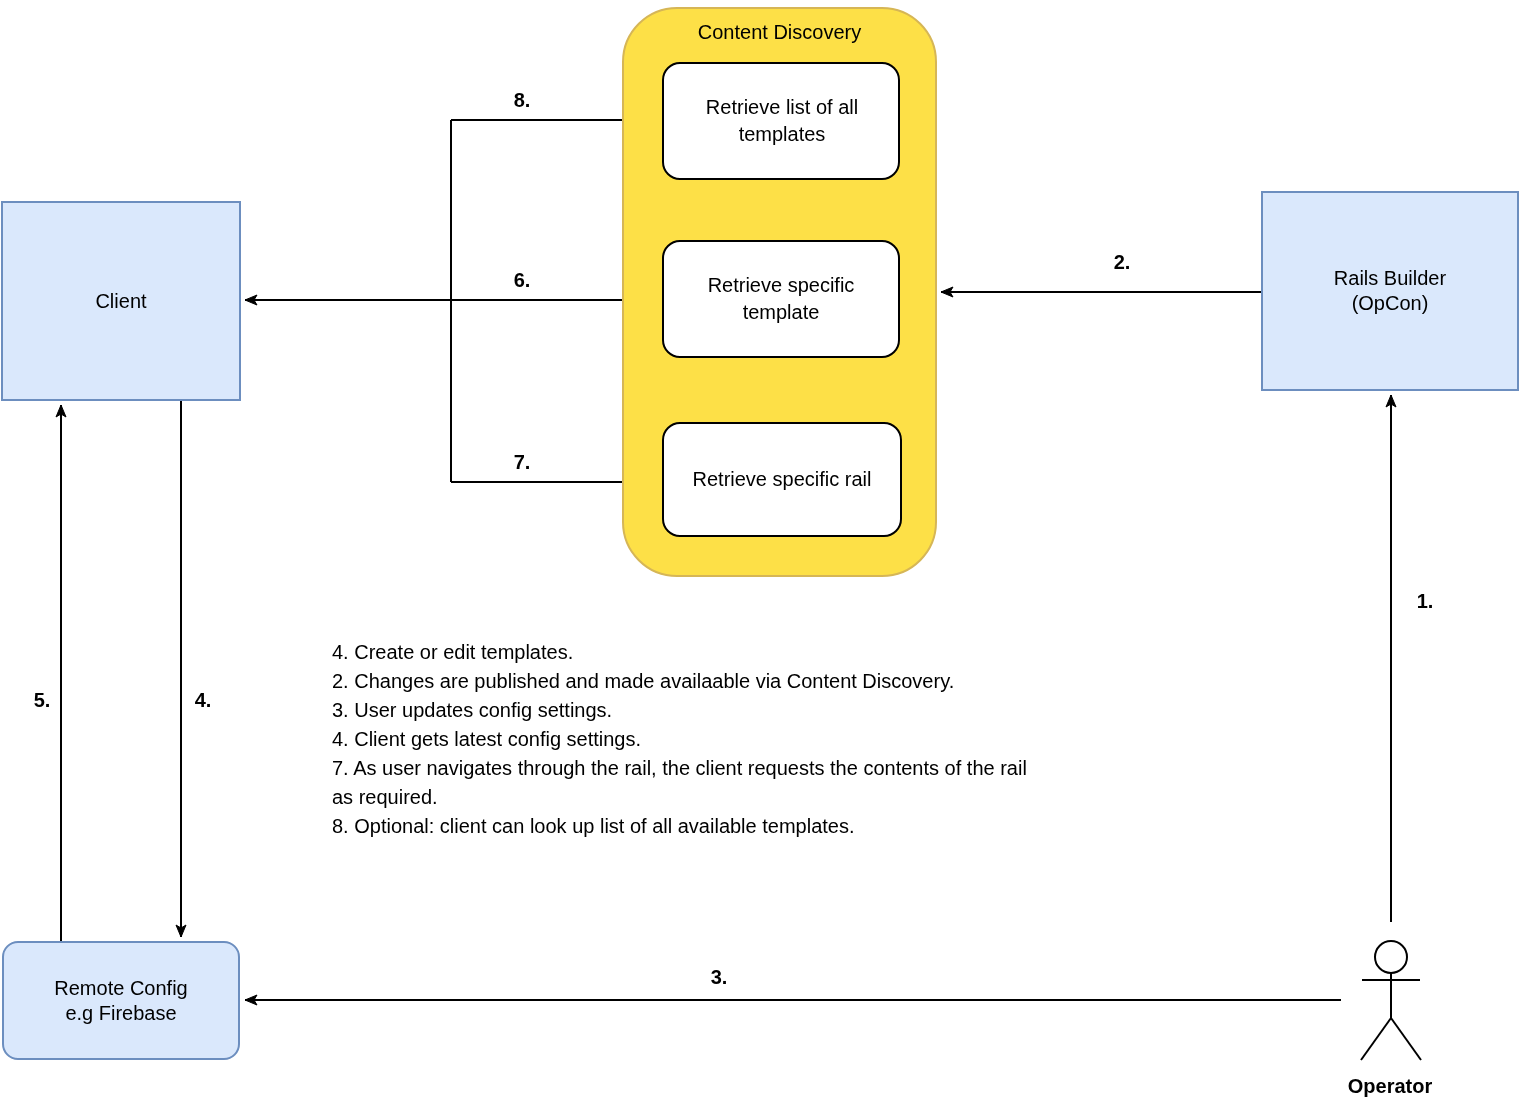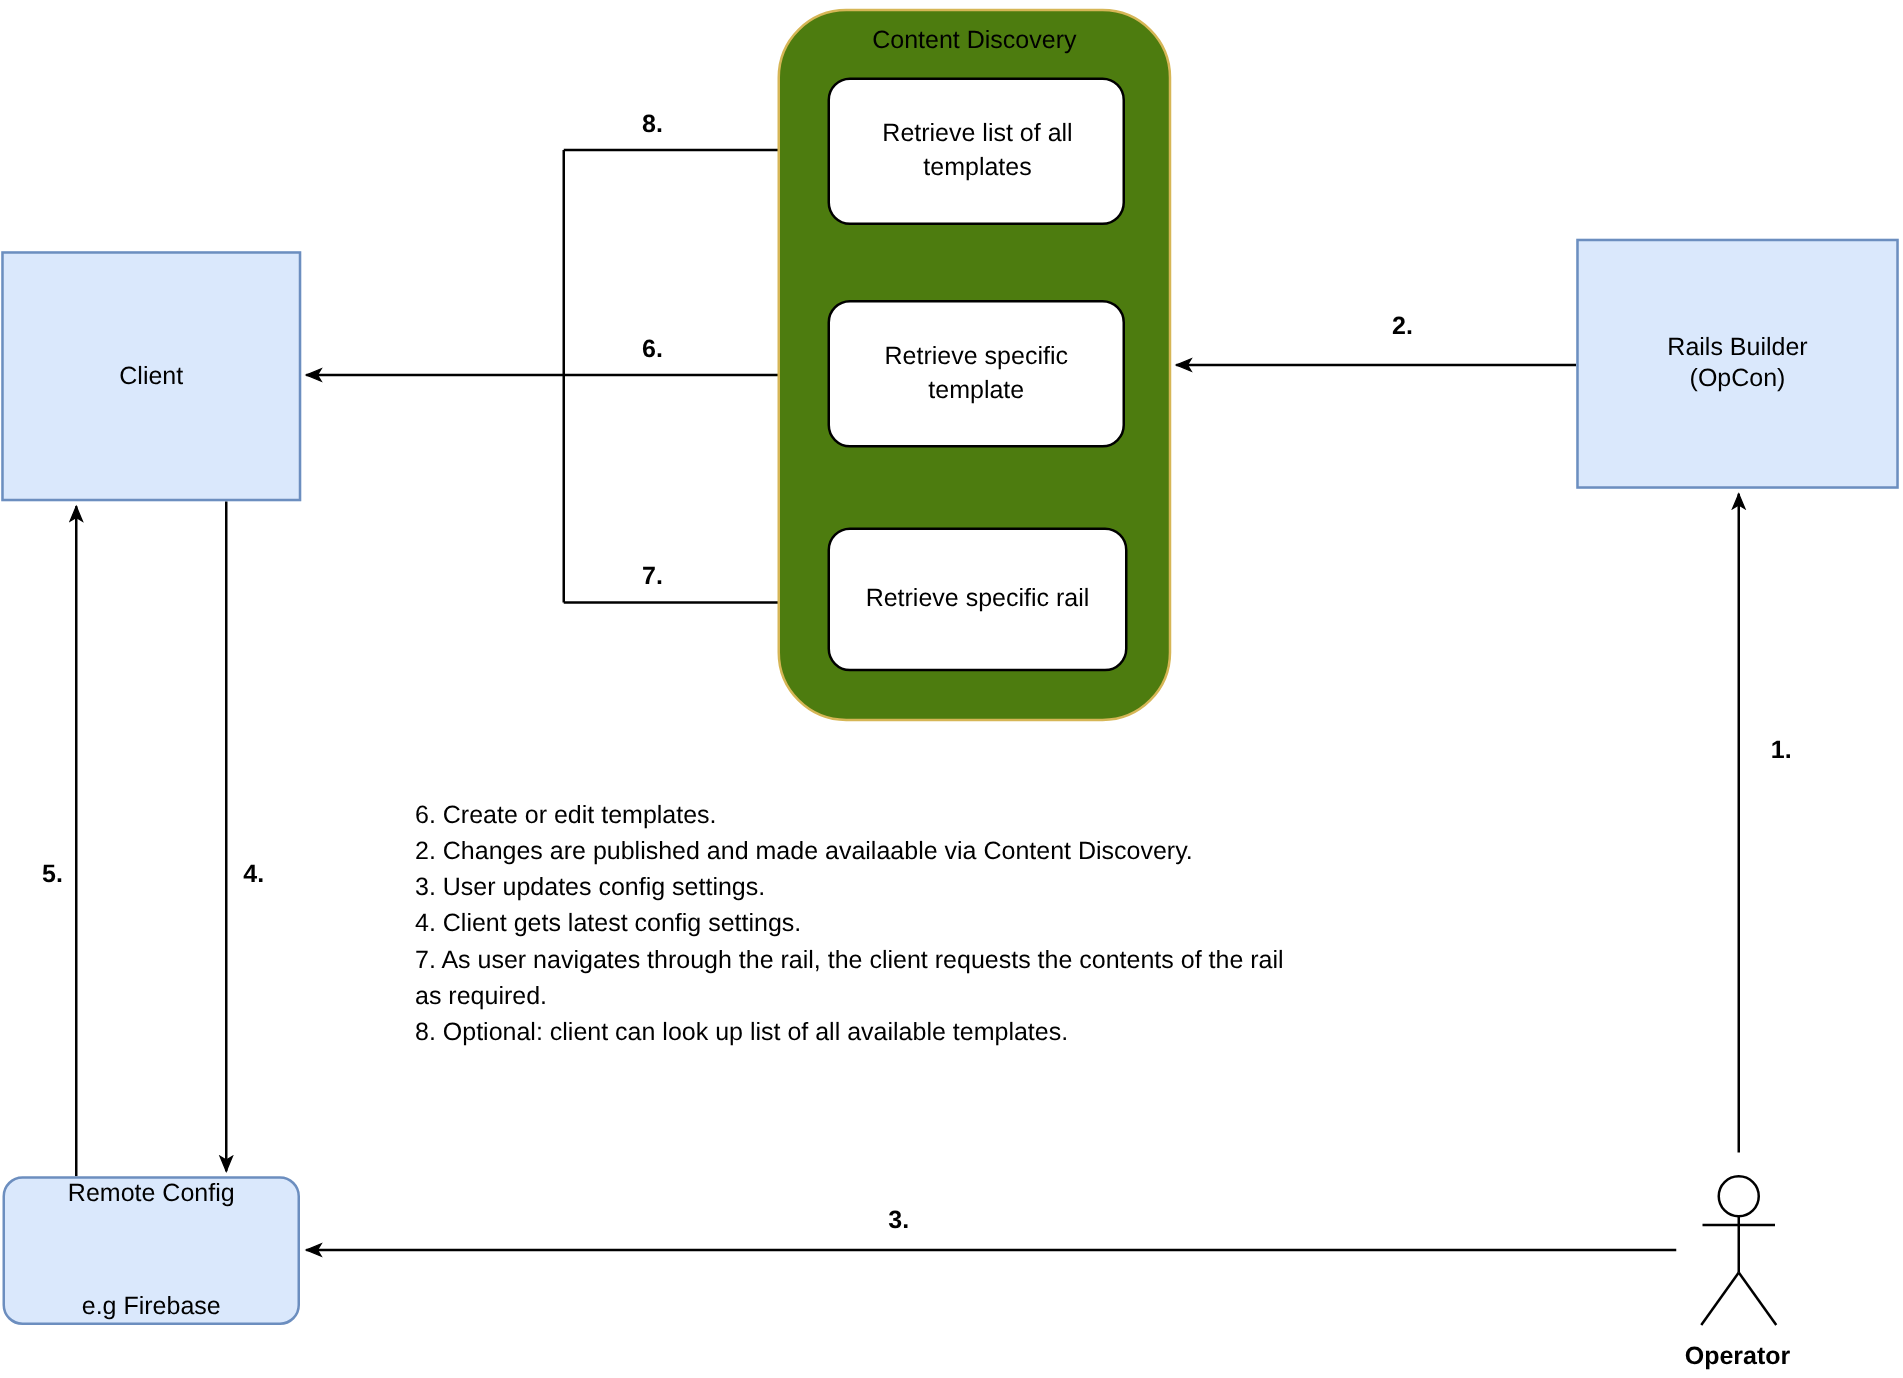--- a/index.html
+++ b/index.html
@@ -11,21 +11,21 @@
   svg.wires { position:absolute; left:0; top:0; width:1522px; height:1102px; pointer-events:none; }
 
   .node {
     position:absolute; display:flex; flex-direction:column; align-items:center;
     justify-content:center; text-align:center; font-size:20px; line-height:25px;
   }
   .blue  { background:#dae8fc; border:2px solid #6c8ebf; }
   .round { border-radius:16px; }
 
   .group {
-    position:absolute; background:#4d7c0f; border:2px solid #d6b656; border-radius:55px;
+    position:absolute; background:#fde047; border:2px solid #d6b656; border-radius:55px;
   }
   .group-title {
     position:absolute; top:12px; left:0; width:100%; text-align:center;
     font-size:20px;
   }
   .subnode {
     position:absolute; background:#ffffff; border:2px solid #000000; border-radius:18px;
     display:flex; align-items:center; justify-content:center; text-align:center;
     font-size:20px; line-height:27px; padding:0 24px;
   }
@@ -88,21 +88,21 @@
 
   <div class="node blue" style="left:1261px; top:191px; width:258px; height:200px;">
     <span>Rails Builder</span>
     <span>(OpCon)</span>
   </div>
 
   <div class="node blue" style="left:1px; top:201px; width:240px; height:200px;">
     <span>Client</span>
   </div>
 
-  <div class="node blue round" style="left:2px; top:941px; width:238px; height:119px;justify-content:space-between;">
+  <div class="node blue round" style="left:2px; top:941px; width:238px; height:119px;">
     <span>Remote Config</span>
     <span>e.g Firebase</span>
   </div>
 
   <div class="group" style="left:622px; top:7px; width:315px; height:570px;">
     <div class="group-title">Content Discovery</div>
     <div class="subnode" id="cd-box-1">
       <span>Retrieve list of all templates</span>
     </div>
     <div class="subnode" id="cd-box-2">
@@ -116,21 +116,21 @@
   <div class="arrow-label" style="left:522px;  top:100px;">8.</div>
   <div class="arrow-label" style="left:522px;  top:280px;">6.</div>
   <div class="arrow-label" style="left:522px;  top:462px;">7.</div>
   <div class="arrow-label" style="left:1122px; top:262px;">2.</div>
   <div class="arrow-label" style="left:1425px; top:601px;">1.</div>
   <div class="arrow-label" style="left:719px;  top:977px;">3.</div>
   <div class="arrow-label" style="left:203px;  top:700px;">4.</div>
   <div class="arrow-label" style="left:42px;   top:700px;">5.</div>
 
   <div class="notes">
-    <div>6. Create or edit templates.</div>
+    <div>4. Create or edit templates.</div>
     <div>2. Changes are published and made availaable via Content Discovery.</div>
     <div>3. User updates config settings.</div>
     <div>4. Client gets latest config settings.</div>
     <div>7. As user navigates through the rail, the client requests the contents of the rail</div>
     <div>as required.</div>
     <div>8. Optional: client can look up list of all available templates.</div>
   </div>
 
   <div class="operator-label">Operator</div>
 

